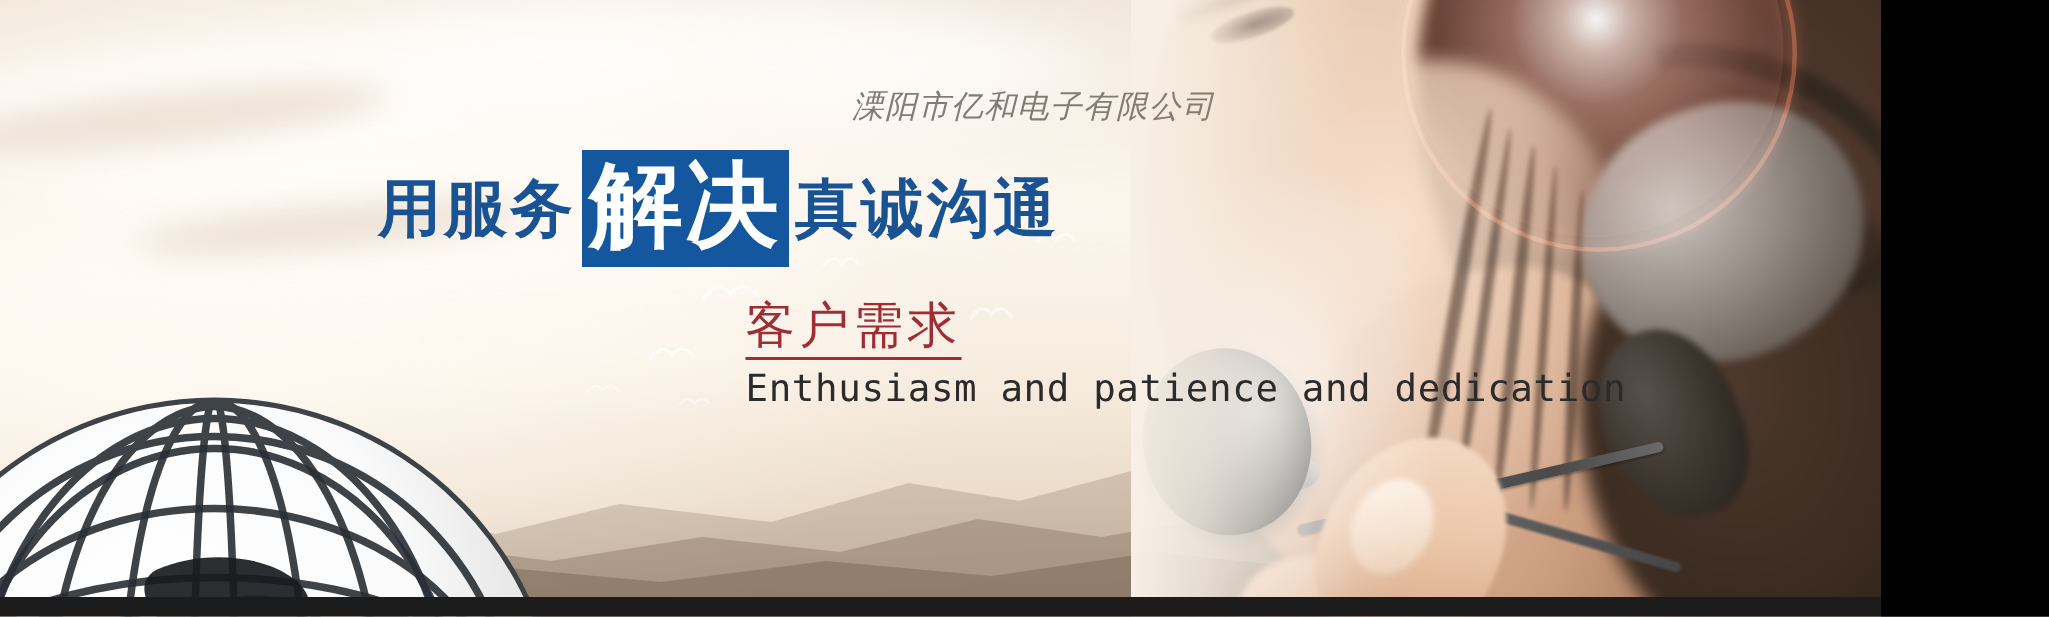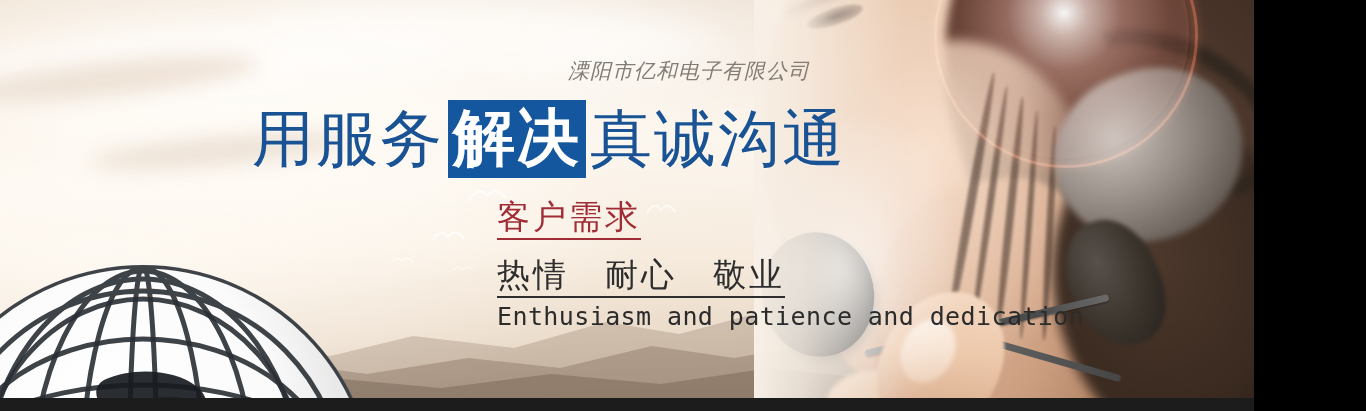--- a/index.html
+++ b/index.html
@@ -313,22 +313,22 @@
   }
 
   .headline {
     position: absolute;
     left: 252px; top: 100px;
     display: flex;
     align-items: center;
     white-space: nowrap;
   }
   .hl-part {
-    font-size: 62px;
-    font-weight: normal;
+    font-size: 42px;
+    font-weight: bold;
     color: #1a5394;
     letter-spacing: 2px;
     line-height: 1;
     font-family: "DejaVu Sans", "Liberation Sans", sans-serif;
     text-shadow: 0 1px 0 rgba(255,255,255,0.45);
   }
   .hl-highlight {
     font-size: 62px;
     font-weight: bold;
     color: #ffffff;
@@ -537,21 +537,20 @@
       <span class="hl-part">用服务</span>
       <span class="hl-highlight">解决</span>
       <span class="hl-part">真诚沟通</span>
     </div>
 
     <div class="slogan-block">
       <div>
         <div class="slogan-cn-red">客户需求</div>
       </div>
       <div>
-        <div class="slogan-cn-dark">热情　耐心　敬业</div>
         <div class="slogan-en">Enthusiasm and patience and dedication</div>
       </div>
     </div>
 
   </div>
 
   <div class="bottom-bar"></div>
 </div>
 
 </body></html>

